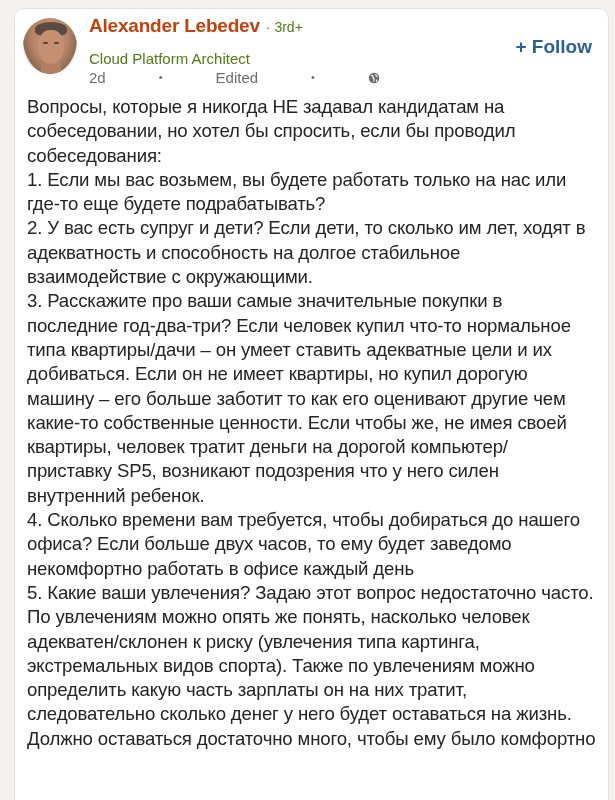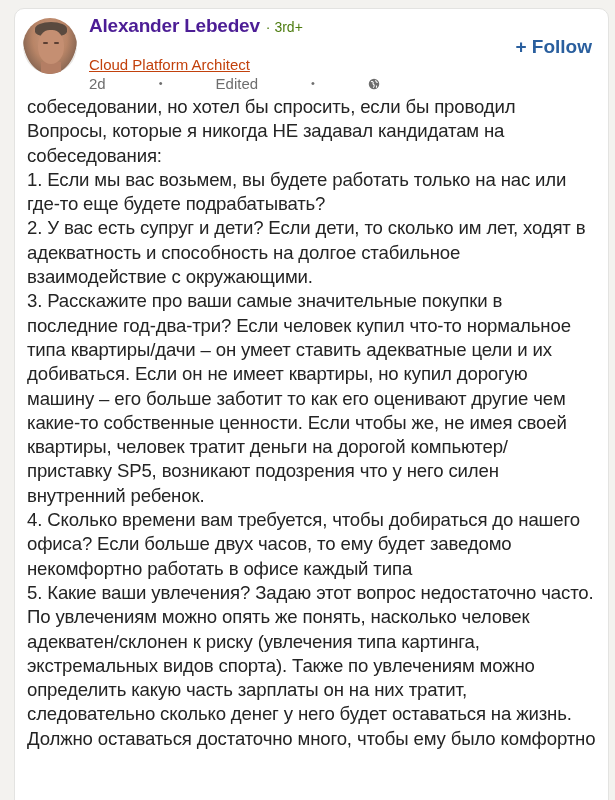--- a/index.html
+++ b/index.html
@@ -76,34 +76,33 @@
     top: 6px;
   }
   .name-row {
     display: flex;
     align-items: baseline;
     white-space: nowrap;
   }
   .name {
     font-size: 19px;
     font-weight: bold;
-    color: #4c1d95;
+    color: #c2410c;
     letter-spacing: -0.2px;
   }
   .degree {
     font-size: 14px;
     color: #4d7c0f;
     margin-left: 6px;
   }
   .headline {
     font-size: 15px;
-    color: #c2410c;
-    margin-top: 18px;
+    color: #4d7c0f;
+    margin-top: 12px;
     line-height: 19px;
-    text-decoration: underline;
   }
   .meta {
     font-size: 15px;
     color: #6e6e6e;
     line-height: 19px;
     display: flex;
     align-items: center;
     gap: 48px;
   }
   .globe {
@@ -171,40 +170,40 @@
       <svg class="globe" viewBox="0 0 16 16">
         <circle cx="8" cy="8" r="7" fill="#6e6e6e"></circle>
         <path d="M4 5 Q6 4 7 6 Q6 8 8 9 Q9 11 7 13 M10 3 Q11 6 13 6 M11 10 Q12 12 11 13" stroke="#fff" stroke-width="1.4" fill="none"></path>
       </svg>
     </div>
   </div>
 
   <button class="follow">+ Follow</button>
 
   <div class="body-text">
+    <p>Вопросы, которые я никогда НЕ задавал кандидатам на</p>
     <p>собеседовании, но хотел бы спросить, если бы проводил</p>
-    <p>Вопросы, которые я никогда НЕ задавал кандидатам на</p>
     <p>собеседования:</p>
     <p>1. Если мы вас возьмем, вы будете работать только на нас или</p>
     <p>где-то еще будете подрабатывать?</p>
     <p>2. У вас есть супруг и дети? Если дети, то сколько им лет, ходят в</p>
     <p>адекватность и способность на долгое стабильное</p>
     <p>взаимодействие с окружающими.</p>
     <p>3. Расскажите про ваши самые значительные покупки в</p>
     <p>последние год-два-три? Если человек купил что-то нормальное</p>
     <p>типа квартиры/дачи – он умеет ставить адекватные цели и их</p>
     <p>добиваться. Если он не имеет квартиры, но купил дорогую</p>
     <p>машину – его больше заботит то как его оценивают другие чем</p>
     <p>какие-то собственные ценности. Если чтобы же, не имея своей</p>
     <p>квартиры, человек тратит деньги на дорогой компьютер/</p>
     <p>приставку SP5, возникают подозрения что у него силен</p>
     <p>внутренний ребенок.</p>
     <p>4. Сколько времени вам требуется, чтобы добираться до нашего</p>
     <p>офиса? Если больше двух часов, то ему будет заведомо</p>
-    <p>некомфортно работать в офисе каждый типа</p>
+    <p>некомфортно работать в офисе каждый день</p>
     <p>5. Какие ваши увлечения? Задаю этот вопрос недостаточно часто.</p>
     <p>По увлечениям можно опять же понять, насколько человек</p>
     <p>адекватен/склонен к риску (увлечения типа картинга,</p>
     <p>экстремальных видов спорта). Также по увлечениям можно</p>
     <p>определить какую часть зарплаты он на них тратит,</p>
     <p>следовательно сколько денег у него будет оставаться на жизнь.</p>
     <p>Должно оставаться достаточно много, чтобы ему было комфортно</p>
     <div class="gap"></div>
 
   </div>

